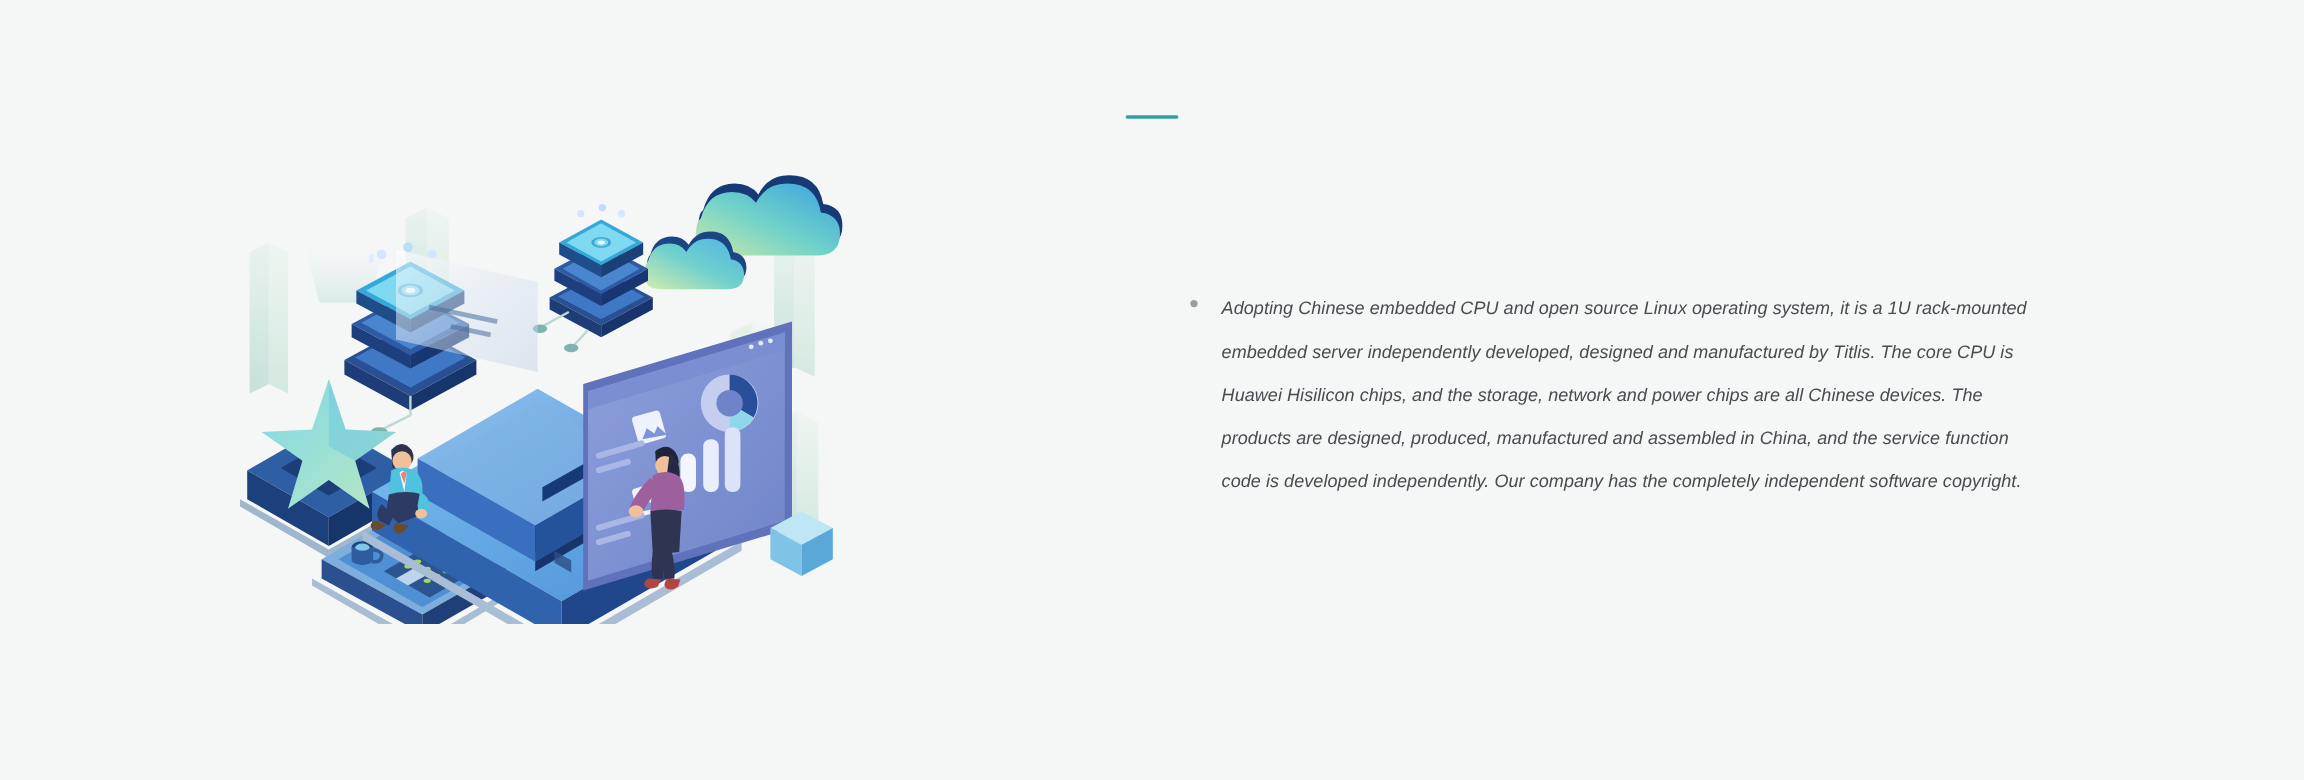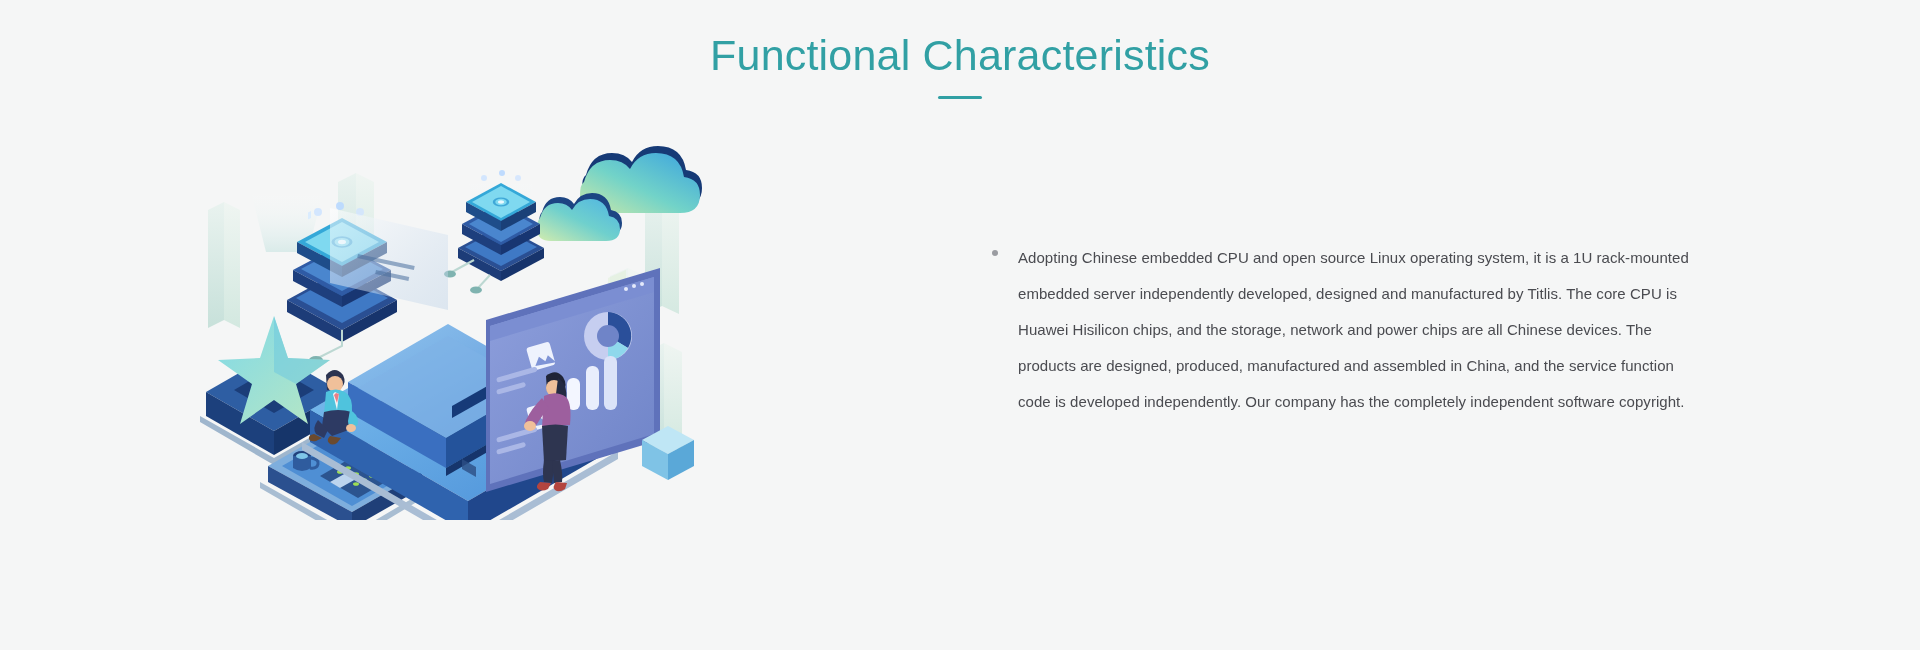--- a/index.html
+++ b/index.html
@@ -44,29 +44,29 @@
     flex:0 0 auto;width:6px;height:6px;border-radius:50%;
     background:#9a9ca1;margin-top:10px;margin-right:20px;
   }
   .bullet-text{
     flex:1 1 auto;
     font-size:15px;
     line-height:36px;
     color:#4a4b50;
     letter-spacing:.05px;
     max-width:672px;
+    font-style:italic;
   }
 </style>
 </head>
 <body>
 
 <div class="page">
 
   <div class="header">
-    <div class="page-title">Functional Characteristics</div>
     <div class="title-underline"></div>
   </div>
 
   <div class="illustration">
     <svg class="illu-svg" viewBox="0 0 560 400" xmlns="http://www.w3.org/2000/svg">
       <defs>
         <linearGradient id="gCloud" x1="0" y1="1" x2="1" y2="0">
           <stop offset="0%" stop-color="#cfe9a8"></stop>
           <stop offset="45%" stop-color="#72d3c8"></stop>
           <stop offset="100%" stop-color="#3aa2e0"></stop>

